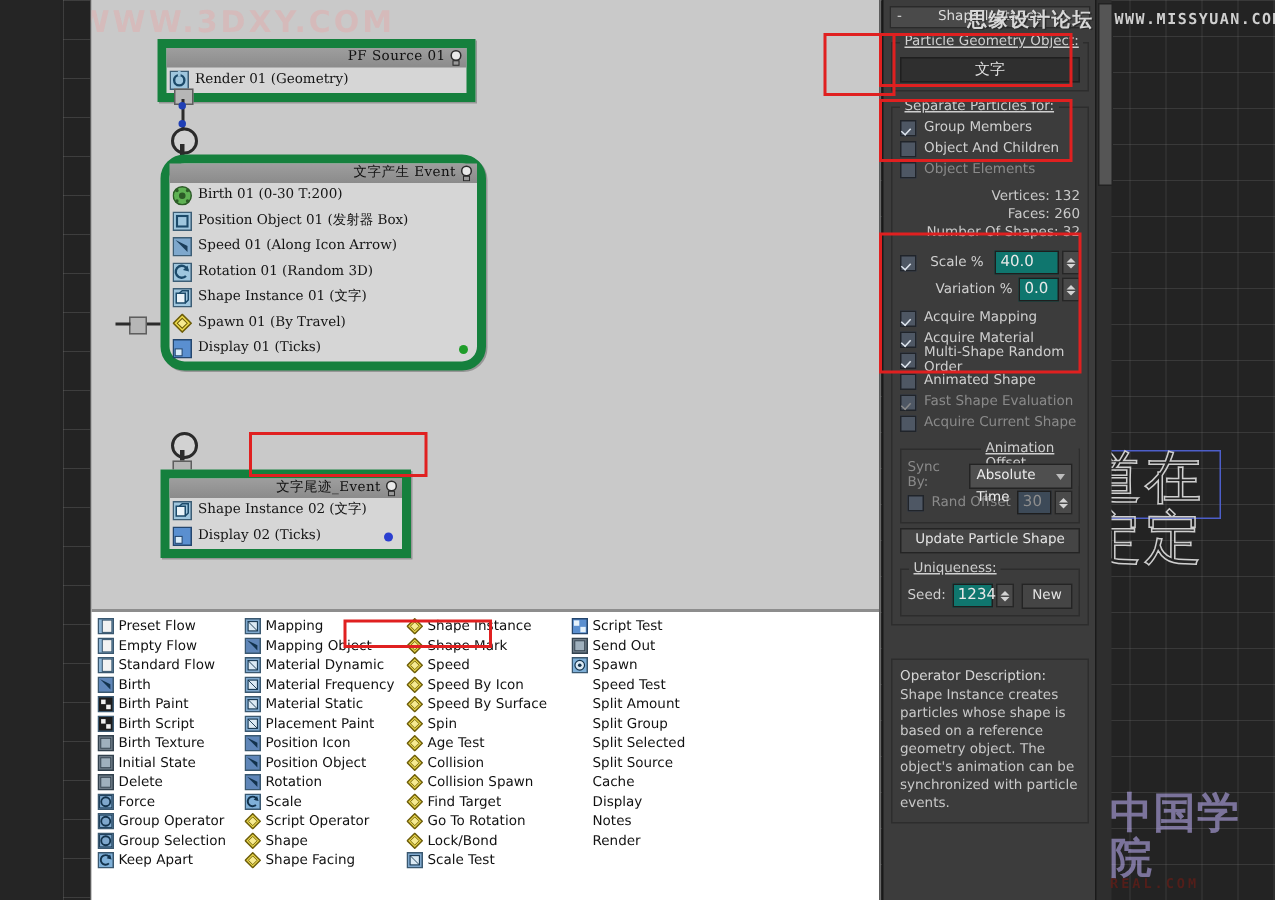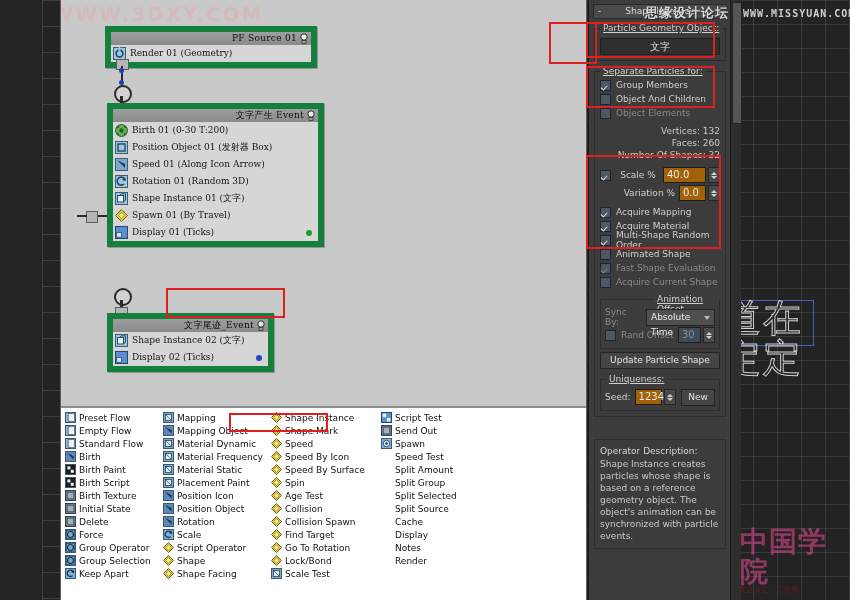--- a/index.html
+++ b/index.html
@@ -152,21 +152,21 @@
   }
   .cb.on:after{
     content:"";position:absolute;left:1px;top:3px;width:3px;height:5px;
     border:solid #dfe6ef;border-width:0 1.5px 1.5px 0;transform:rotate(42deg);
   }
   .cb.dimon:after{border-color:#8a8a8a;}
   .stat{text-align:right;font-size:9px;color:#cacaca;height:12px;line-height:12px;}
   .spin-row{display:flex;align-items:center;height:16px;margin-top:2px;}
   .spin-row .lbl{flex:0 0 auto;}
   .numfield{
-    background:#a16207;border:1px solid #1e1e1e;height:14px;line-height:14px;
+    background:#0f766e;border:1px solid #1e1e1e;height:14px;line-height:14px;
     color:#e8e8e8;font-size:10px;padding-left:3px;flex:1 1 auto;min-width:0;
   }
   .spinner{
     width:10px;height:14px;margin-left:2px;background:#4a4a4a;border:1px solid #262626;
     display:flex;flex-direction:column;justify-content:center;align-items:center;flex:0 0 10px;
   }
   .spinner i{display:block;width:0;height:0;border-left:3px solid transparent;border-right:3px solid transparent;}
   .spinner i.up{border-bottom:3px solid #d3d3d3;margin-bottom:1px;}
   .spinner i.dn{border-top:3px solid #d3d3d3;}
   .ddown{
@@ -199,21 +199,21 @@
   .wm-top2{
     position:absolute;left:743px;top:8px;z-index:40;
     font-size:10px;font-weight:bold;color:#cfcfcf;letter-spacing:1px;
     font-family:"DejaVu Sans Mono","Liberation Mono",monospace;user-select:none;
   }
   .wm-logo{
     position:absolute;left:740px;top:527px;z-index:30;user-select:none;
     opacity:.55;
   }
   .wm-logo .cn{
-    font-size:28px;font-weight:bold;color:#ec4899;letter-spacing:1px;line-height:30px;
+    font-size:28px;font-weight:bold;color:#c4b5fd;letter-spacing:1px;line-height:30px;
   }
   .wm-logo .en{
     font-size:9px;font-weight:bold;color:#7b1a12;letter-spacing:2px;
     font-family:"DejaVu Sans Mono","Liberation Mono",monospace;margin-top:-2px;
   }
   
   .cp-scroll{
     position:absolute;left:730px;top:0;width:10px;height:600px;background:#2e2e2e;
     border-left:1px solid #1a1a1a;
   }
@@ -266,21 +266,21 @@
       </div>
 
       <div class="plug" style="left:55px;top:59px;width:11px;height:9px;"></div>
       <div class="wire" style="left:60px;top:66px;width:2px;height:12px;"></div>
       <div class="bluedot" style="left:58px;top:68px;"></div>
       <div class="wire" style="left:60px;top:78px;width:2px;height:10px;"></div>
       <div class="bluedot" style="left:58px;top:80px;"></div>
       <div class="circ" style="left:53px;top:85px;width:14px;height:14px;"></div>
       <div class="wire" style="left:59px;top:96px;width:3px;height:8px;"></div>
 
-      <div class="node" style="left:46px;top:103px;width:205px;">
+      <div class="node" style="left:46px;top:103px;width:205px;border-radius:16px;">
         <div class="node-title">
           <span>文字产生  Event</span>
           <svg class="bulb" viewBox="0 0 10 11">
             <circle cx="5" cy="4" r="3.2" fill="#e9e9e9" stroke="#2b2b2b" stroke-width="1"></circle>
             <rect x="3" y="7.5" width="4" height="3" fill="#9a9a9a" stroke="#2b2b2b" stroke-width=".7"></rect>
           </svg>
         </div>
 
         <div class="node-row">
           <svg class="ico" viewBox="0 0 13 13">

